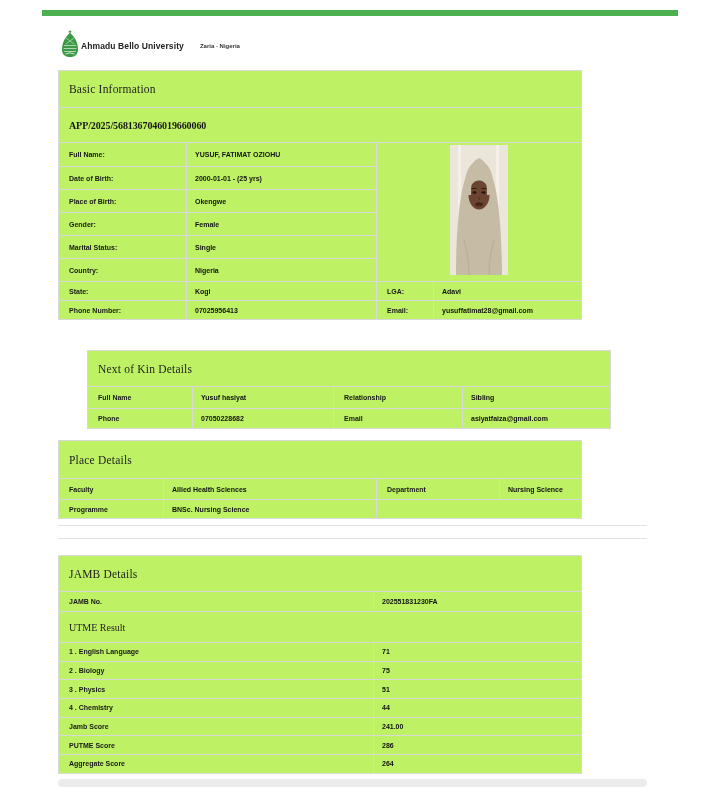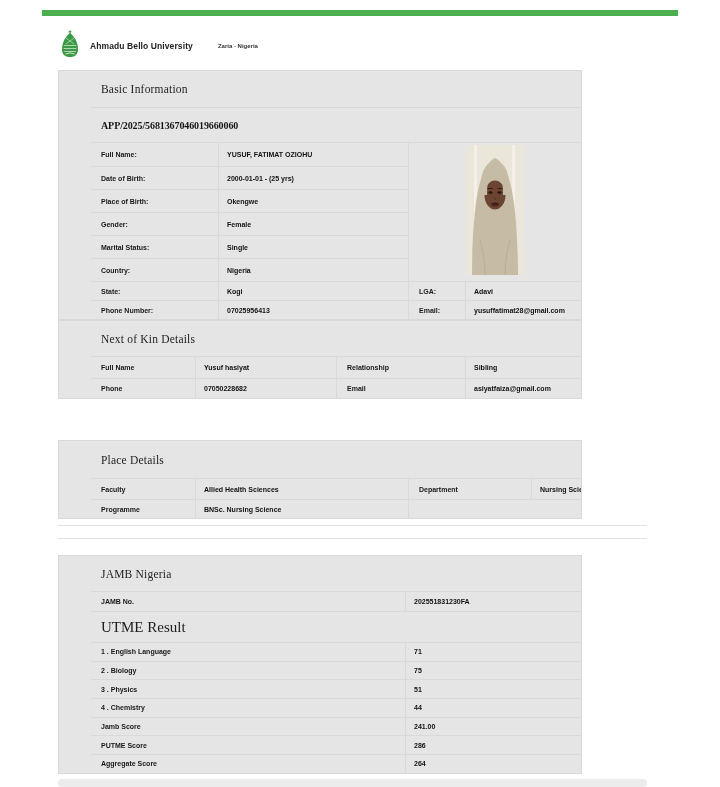--- a/index.html
+++ b/index.html
@@ -5,25 +5,25 @@
   :root{
     --accent-green:#4caf50;
     --border:#d9d9d9;
   }
   html,body{margin:0;padding:0;background:#fff;}
   .page{position:relative;width:720px;height:787px;background:#fff;overflow:hidden;
         font-family:"Liberation Sans","DejaVu Sans",sans-serif;color:#1a1a1a;}
 
   .green-bar{position:absolute;left:42px;top:10px;width:636px;height:6px;background:var(--accent-green,#4caf50);}
 
-  .brand{position:absolute;left:59px;top:31px;height:30px;display:flex;align-items:center;gap:9px;}
+  .brand{position:absolute;left:59px;top:31px;height:30px;display:flex;align-items:center;}
   .brand .uni{font-size:8.5px;font-weight:700;color:#222;letter-spacing:.1px;}
   .brand .loc{font-size:6px;font-weight:700;color:#333;margin-left:16px;}
 
-  .sec{position:absolute;left:58px;width:524px;background:#e5e5e5;border:1px solid var(--border,#d9d9d9);box-sizing:border-box;padding-left:32px;}
+  .sec{position:absolute;left:58px;width:524px;background:#bef264;border:1px solid var(--border,#d9d9d9);box-sizing:border-box;}
   .title-row{display:flex;align-items:center;padding-left:10px;
              font-family:"Liberation Serif","DejaVu Serif",serif;font-size:11.5px;font-weight:500;color:#1d1d1d;letter-spacing:.2px;}
   .trow{display:flex;align-items:stretch;border-top:1px solid var(--border,#d9d9d9);box-sizing:border-box;}
   .cell{display:flex;align-items:center;box-sizing:border-box;font-size:7px;line-height:1;overflow:hidden;white-space:nowrap;}
   .cell + .cell{border-left:1px solid var(--border,#d9d9d9);}
   .lbl{font-weight:700;padding-left:10px;color:#181818;}
   .val{font-weight:600;padding-left:8px;color:#111;}
 
   .h36{height:36px}.h35{height:35px}.h37{height:37px}
   .h23{height:23px}.h22{height:22px}.h21{height:21px}.h20{height:20px}.h19{height:19px}.hsc{height:18.7px}
@@ -36,21 +36,21 @@
   .app-row{height:34px;display:flex;align-items:center;padding-left:10px;border-top:1px solid var(--border,#d9d9d9);
            font-family:"Liberation Serif","DejaVu Serif",serif;font-weight:700;font-size:10px;color:#151515;letter-spacing:-.1px;}
 
   .bi-main{display:flex;border-top:1px solid var(--border,#d9d9d9);}
   .bi-left{width:317px;flex:none;}
   .bi-left .trow:first-child{border-top:none;}
   .bi-left .w190b{flex:1 1 auto;}
   .bi-photo{flex:1 1 auto;border-left:1px solid var(--border,#d9d9d9);display:flex;align-items:center;justify-content:center;}
 
   .utme-row{height:30px;display:flex;align-items:center;padding-left:10px;border-top:1px solid var(--border,#d9d9d9);
-            font-family:"Liberation Serif","DejaVu Serif",serif;font-size:15px;color:#1d1d1d;}
+            font-family:"Liberation Serif","DejaVu Serif",serif;font-size:10px;color:#1d1d1d;}
 
   .empty-divider{position:absolute;left:58px;top:525px;width:589px;height:14px;box-sizing:border-box;
                  border-top:1px solid #e2e2e2;border-bottom:1px solid #e2e2e2;background:#fff;}
   .bottom-bar{position:absolute;left:58px;top:779px;width:589px;height:8px;background:#ececec;border-radius:4px;}
 </style>
 </head>
 <body>
 
 <div class="page">
 
@@ -131,21 +131,21 @@
       <div class="cell val grow">Adavi</div>
     </div>
     <div class="trow h19">
       <div class="cell lbl w127">Phone Number:</div>
       <div class="cell val w190">07025956413</div>
       <div class="cell lbl w57">Email:</div>
       <div class="cell val grow">yusuffatimat28@gmail.com</div>
     </div>
   </div>
 
-  <div class="sec" style="top:320px;">
+  <div class="sec" style="top:350px;margin-left:29px;">
     <div class="title-row h35">Next of Kin Details</div>
     <div class="trow h22">
       <div class="cell lbl w104">Full Name</div>
       <div class="cell val w141">Yusuf hasiyat</div>
       <div class="cell lbl w129">Relationship</div>
       <div class="cell val grow">Sibling</div>
     </div>
     <div class="trow h20">
       <div class="cell lbl w104">Phone</div>
       <div class="cell val w141">07050228682</div>
@@ -165,21 +165,21 @@
     <div class="trow h19">
       <div class="cell lbl w104">Programme</div>
       <div class="cell val w213">BNSc. Nursing Science</div>
       <div class="cell grow"></div>
     </div>
   </div>
 
   <div class="empty-divider"></div>
 
   <div class="sec" style="top:555px;">
-    <div class="title-row h35">JAMB Nigeria</div>
+    <div class="title-row h35">JAMB Details</div>
     <div class="trow h20">
       <div class="cell lbl w314">JAMB No.</div>
       <div class="cell val grow">202551831230FA</div>
     </div>
     <div class="utme-row">UTME Result</div>
 
     <div class="trow hsc">
       <div class="cell lbl w314">1 . English Language</div>
       <div class="cell val grow">71</div>
     </div>

